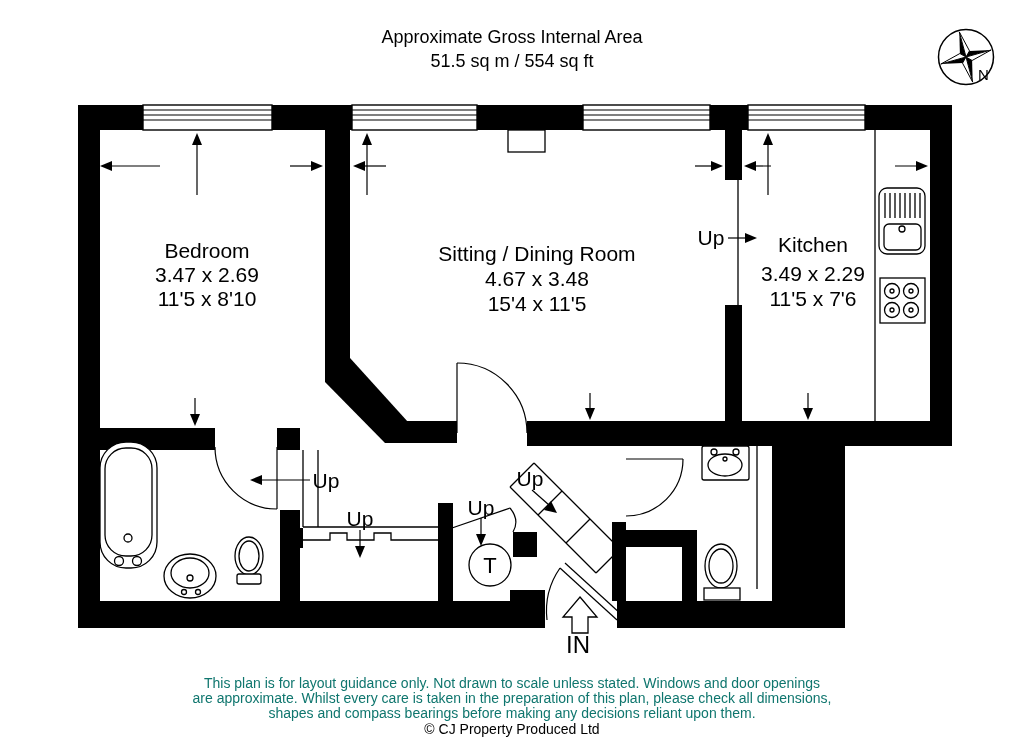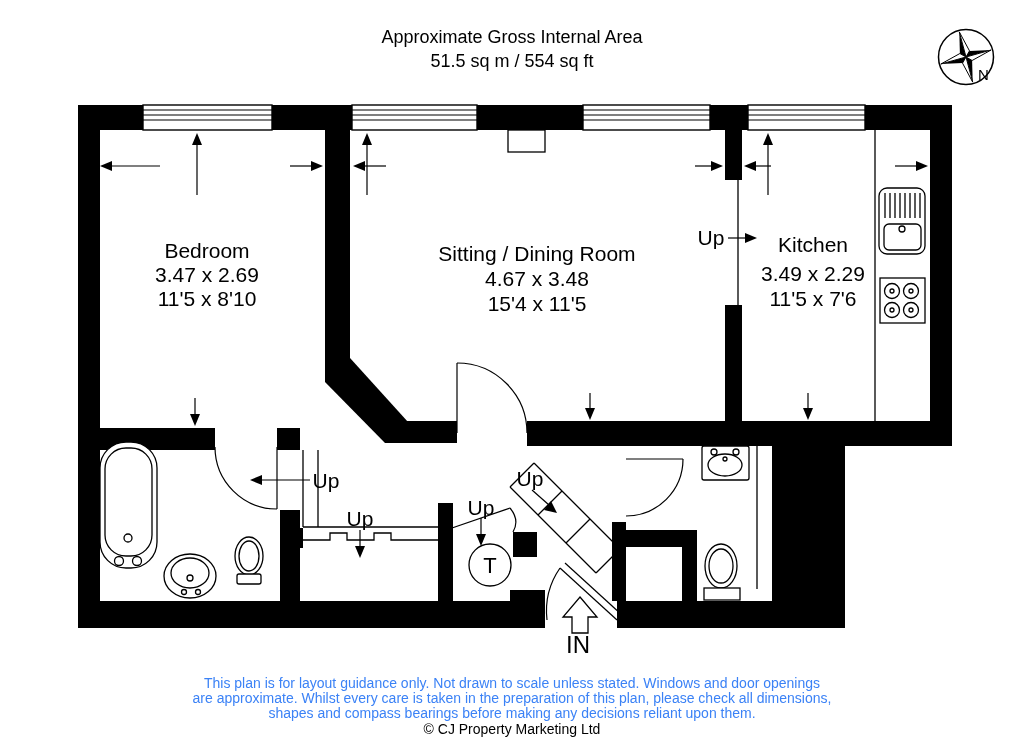--- a/index.html
+++ b/index.html
@@ -1,22 +1,22 @@
 <!DOCTYPE html>
 <html><head>
 <meta charset="utf-8">
 <style>
   html,body{margin:0;padding:0;background:#fff;}
   #stage{position:relative;width:1024px;height:740px;background:#ffffff;overflow:hidden;
-         font-family:"Liberation Sans",sans-serif;color:#000;}
+         font-family:"Liberation Sans",sans-serif;color:#000;border-radius:16px;}
   .hdr{position:absolute;left:0;width:1024px;text-align:center;font-size:18px;line-height:22px;}
   #title{top:26px;}
   #area{top:50px;}
   #floor-label{position:absolute;left:73px;top:638px;font-size:24px;font-weight:bold;}
-  .foot{position:absolute;left:0;width:1024px;text-align:center;font-size:14px;line-height:15px;color:#3b82f6;}
+  .foot{position:absolute;left:0;width:1024px;text-align:center;font-size:14px;line-height:15px;color:#0f766e;}
   #f1{top:676px;} #f2{top:691px;} #f3{top:706px;}
   #credits{position:absolute;left:0;top:721px;width:1024px;display:flex;justify-content:center;gap:26px;font-size:14px;}
   svg{position:absolute;left:0;top:0;}
   svg text{font-family:"Liberation Sans",sans-serif;fill:#000;}
   .room-name,.room-dim{font-size:21px;text-anchor:middle;}
   .up-label{font-size:21px;text-anchor:middle;}
   .t-label{font-size:22px;text-anchor:middle;}
   .in-label{font-size:24px;text-anchor:middle;}
   .n-label{font-size:15px;}
   .wall{fill:#000;stroke:none;}
@@ -294,16 +294,16 @@
       <polygon points="940.9,64.0 966,57 959.9,53.5" fill="#fff" stroke="#000" stroke-width="1"></polygon>
       <text class="n-label" x="978" y="80">N</text>
     </g>
   </svg>
 
 
   <div id="f1" class="foot">This plan is for layout guidance only. Not drawn to scale unless stated. Windows and door openings</div>
   <div id="f3" class="foot">shapes and compass bearings before making any decisions reliant upon them.</div>
   <div id="f2" class="foot">are approximate. Whilst every care is taken in the preparation of this plan, please check all dimensions,</div>
   <div id="credits">
-    <span>© CJ Property Marketing Ltd</span>
+    <span>© CJ Property Produced Ltd</span>
   </div>
 
 </div>
 
 </body></html>

